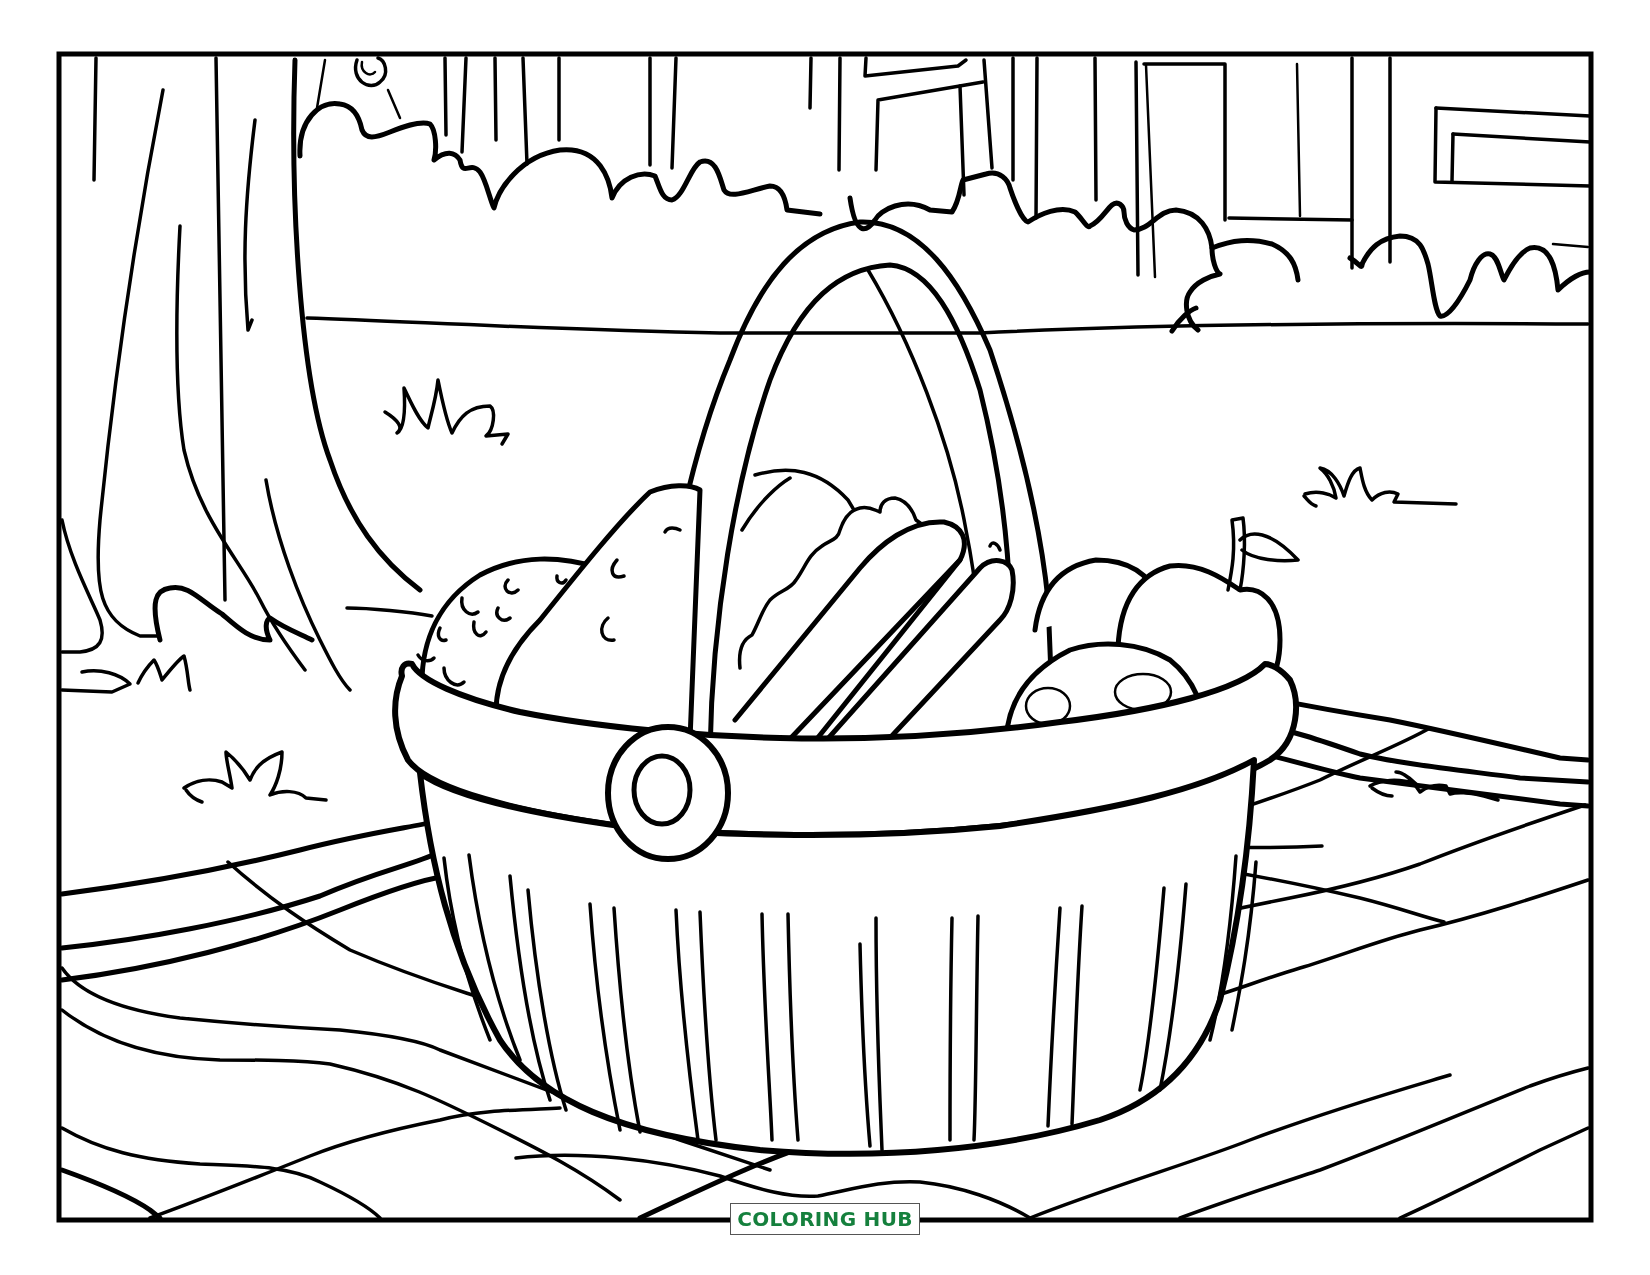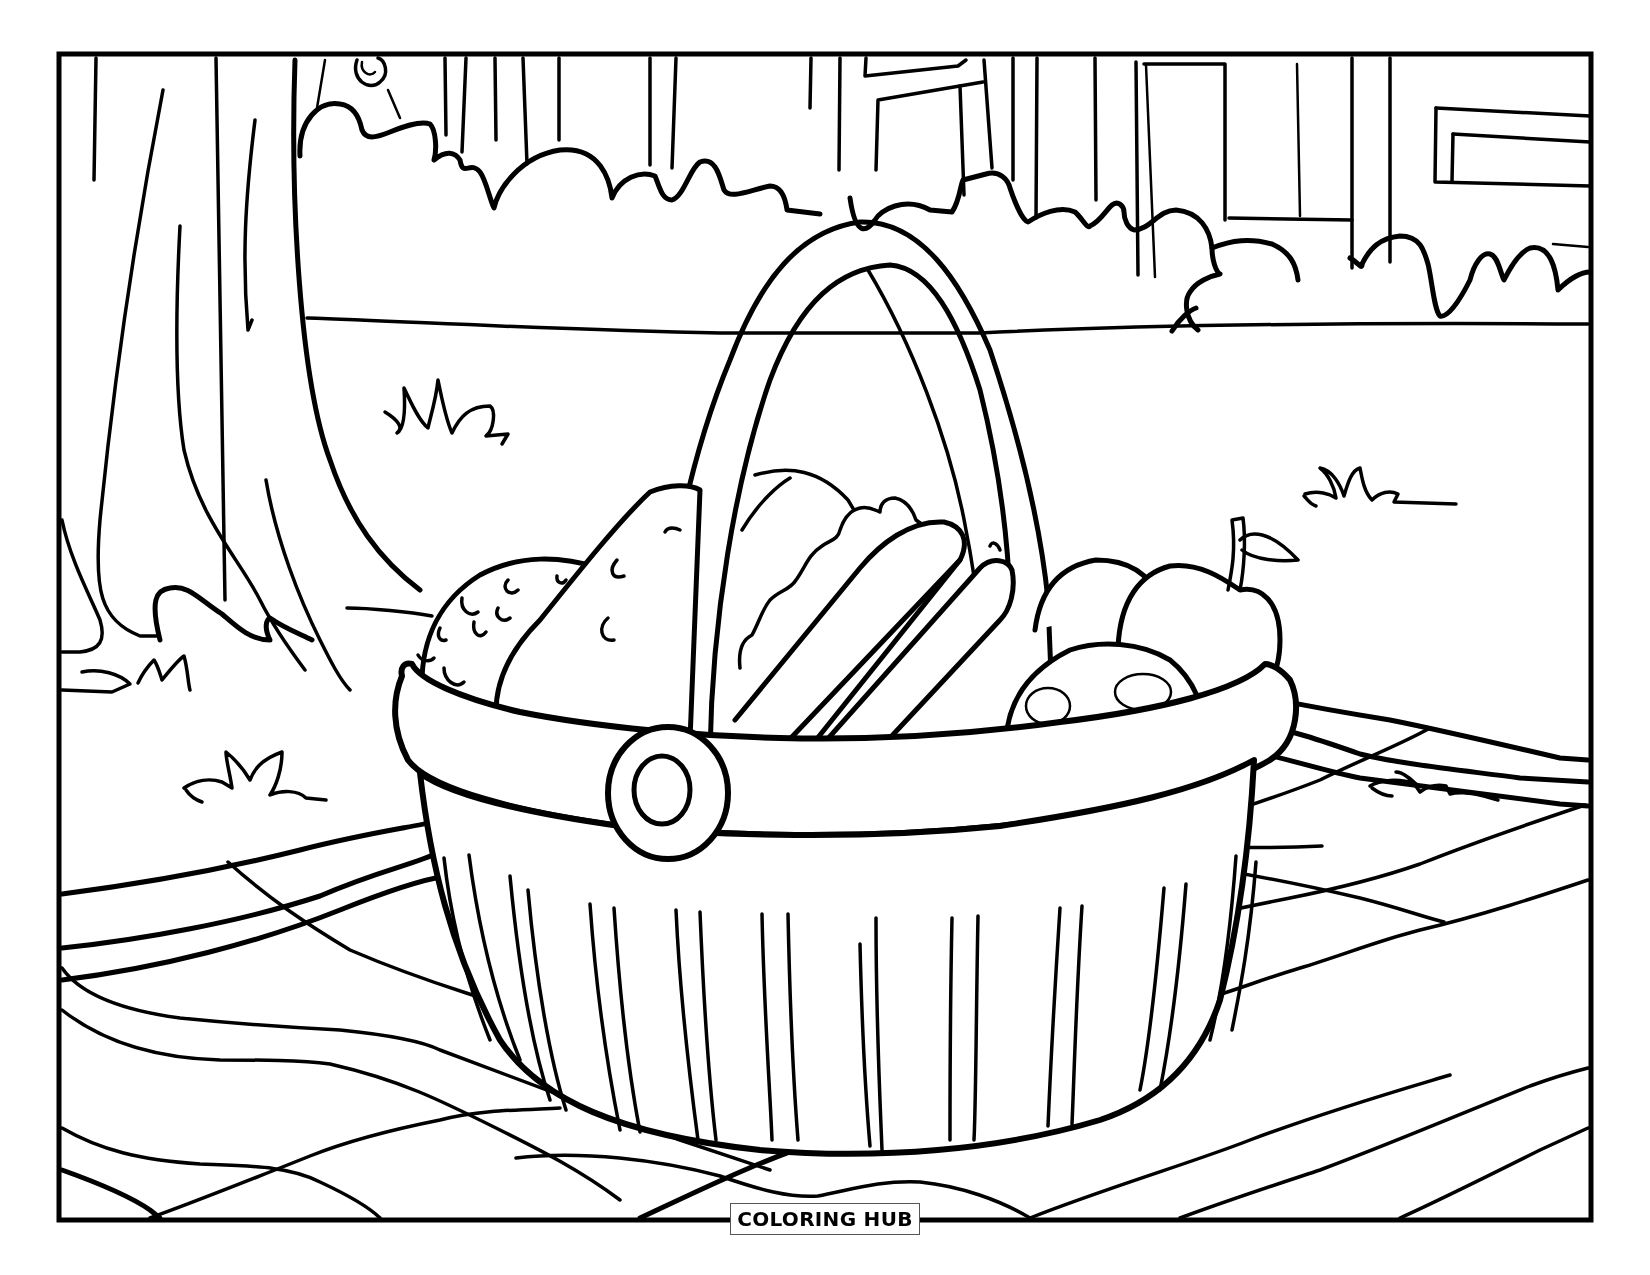--- a/index.html
+++ b/index.html
@@ -10,21 +10,21 @@
   .w2 { stroke-width: 2.5; }
   .w3 { stroke-width: 3.5; }
   .w4 { stroke-width: 5; }
   .w5 { stroke-width: 6; }
   .fillw { fill: #fff; }
   #watermark {
     position: absolute; left: 730px; top: 1203px; width: 190px; height: 32px;
     background: #fff; border: 1.5px solid #555; box-sizing: border-box;
     display: flex; align-items: center; justify-content: center;
     font-family: "DejaVu Sans", sans-serif; font-weight: bold; font-size: 20px;
-    color: #000000; letter-spacing: 0.3px;
+    color: #15803d; letter-spacing: 0.3px;
   }
 </style>
 </head>
 <body>
 
 <div id="page">
 <svg id="art" width="1650" height="1275" viewBox="0 0 1650 1275">
 
   <g>
     <path class="ln w3" d="M96 58 L94 180"></path>

